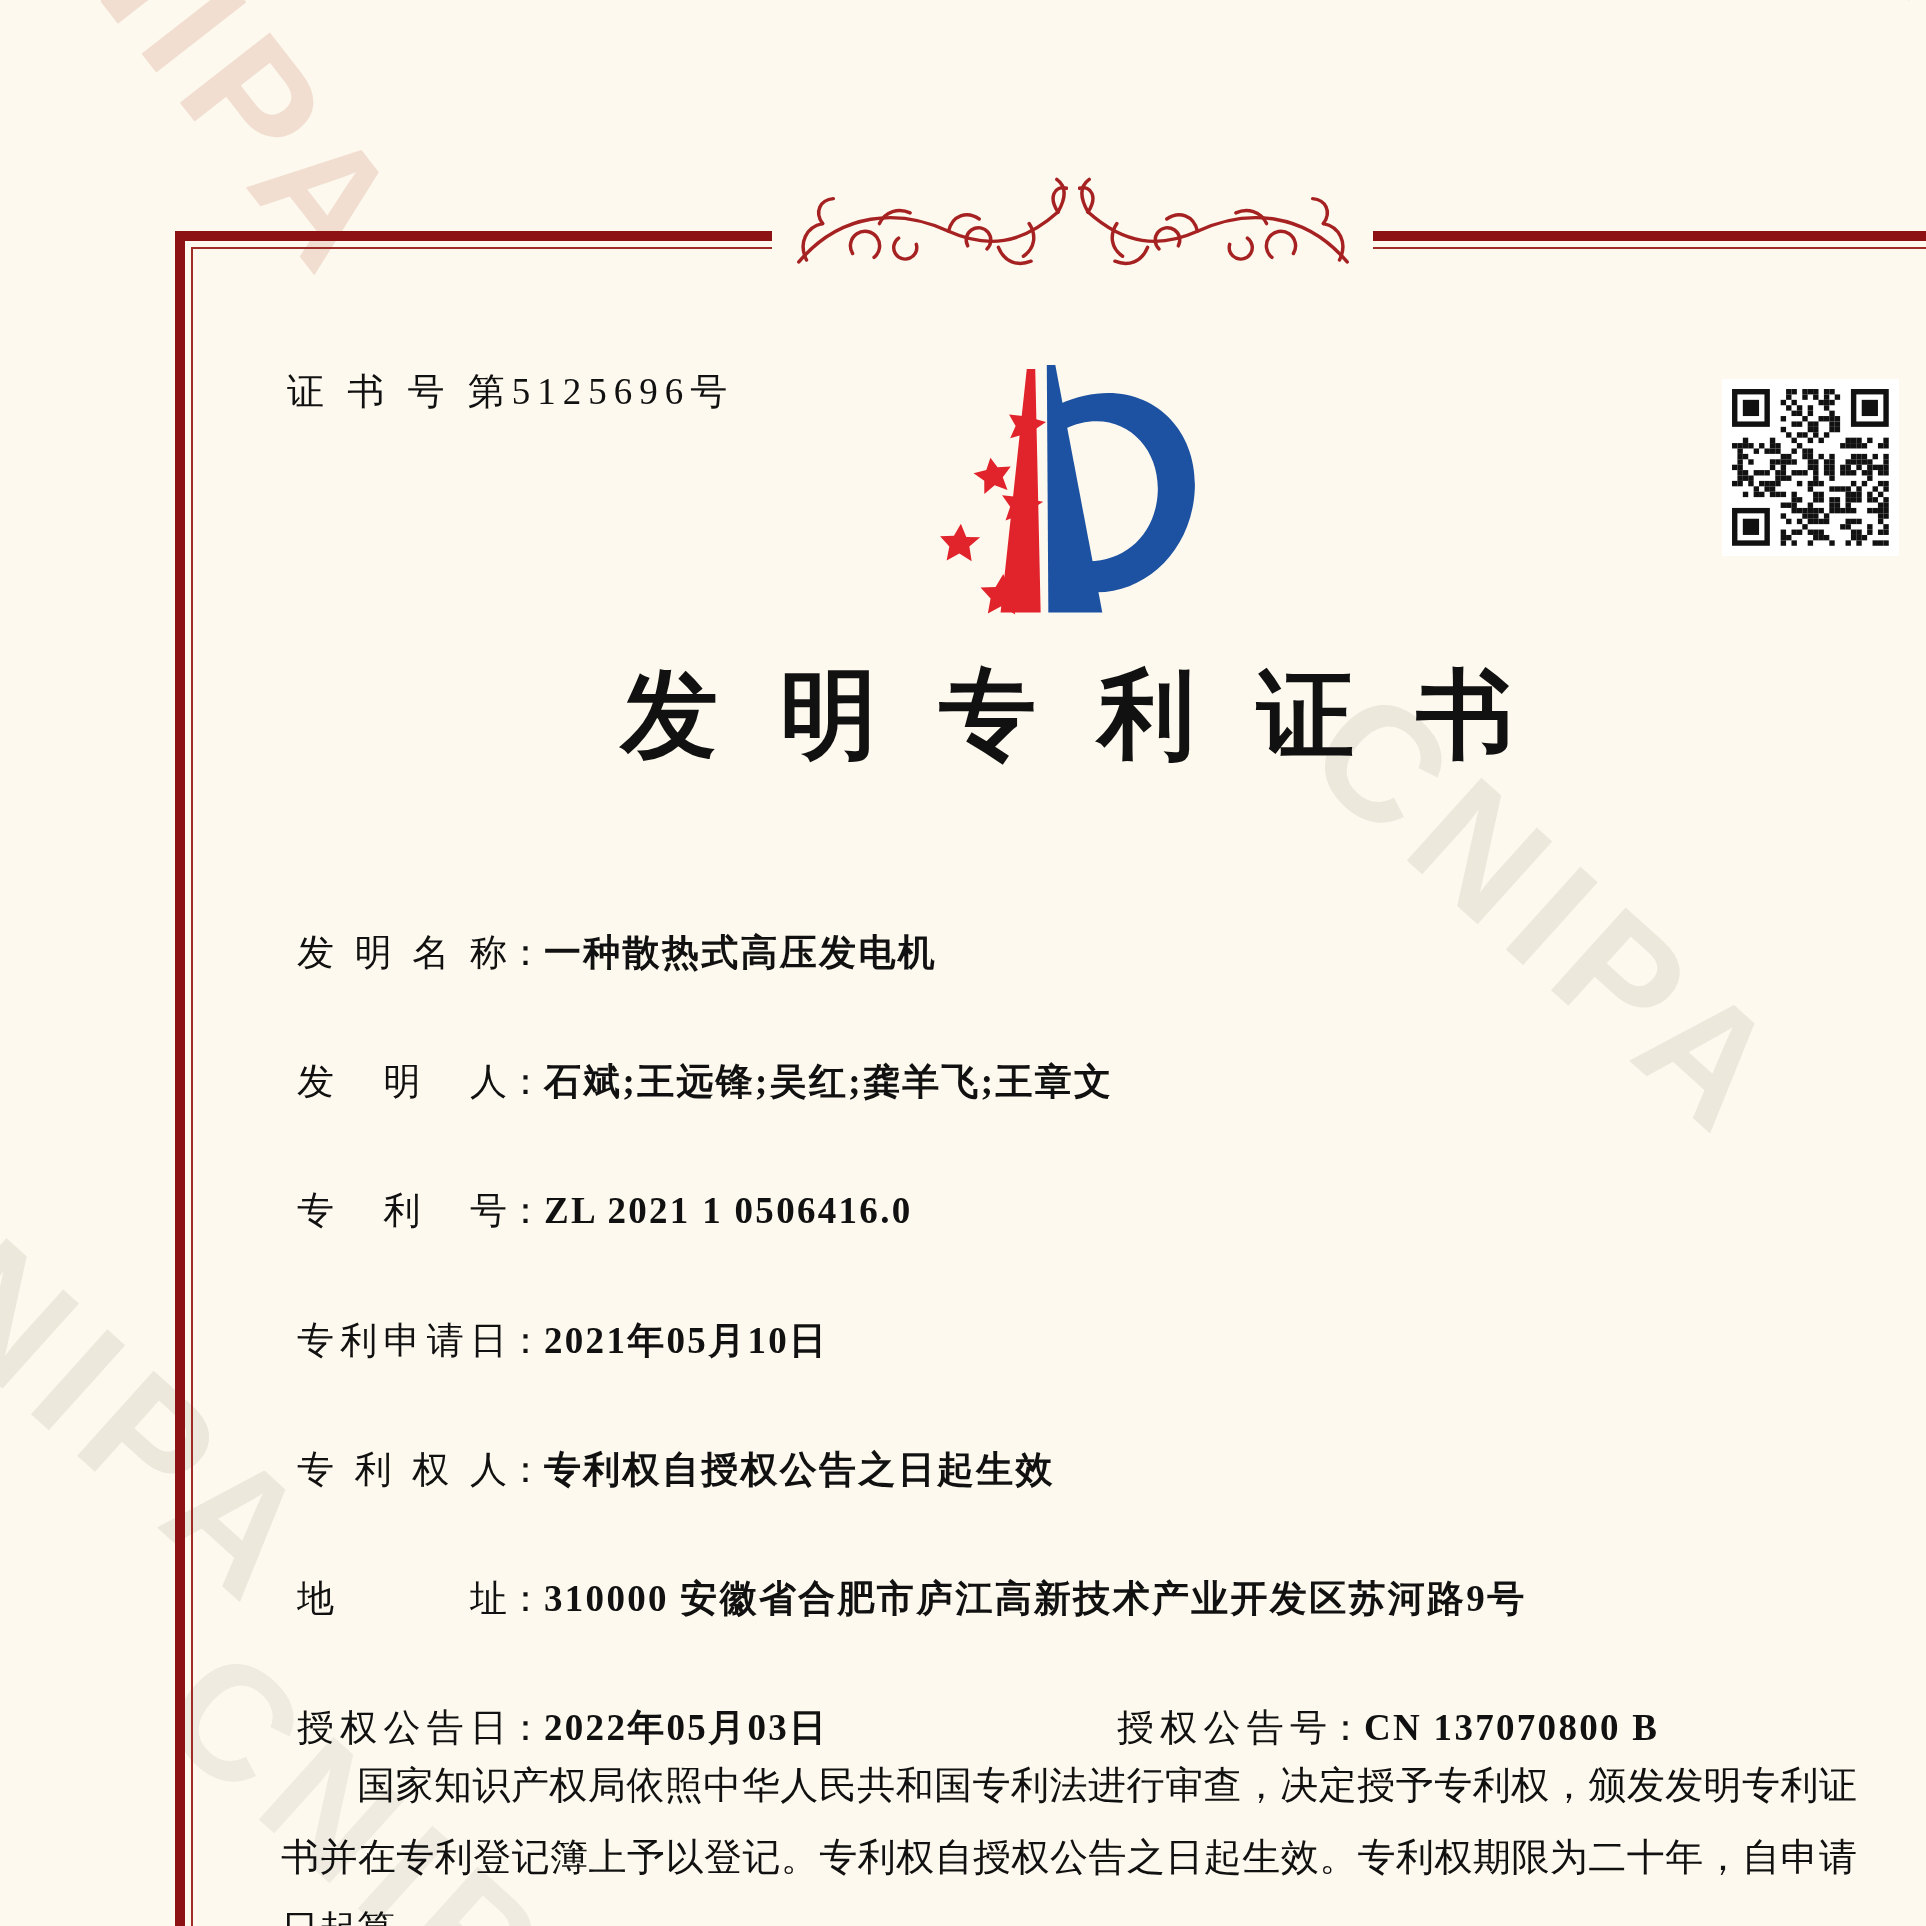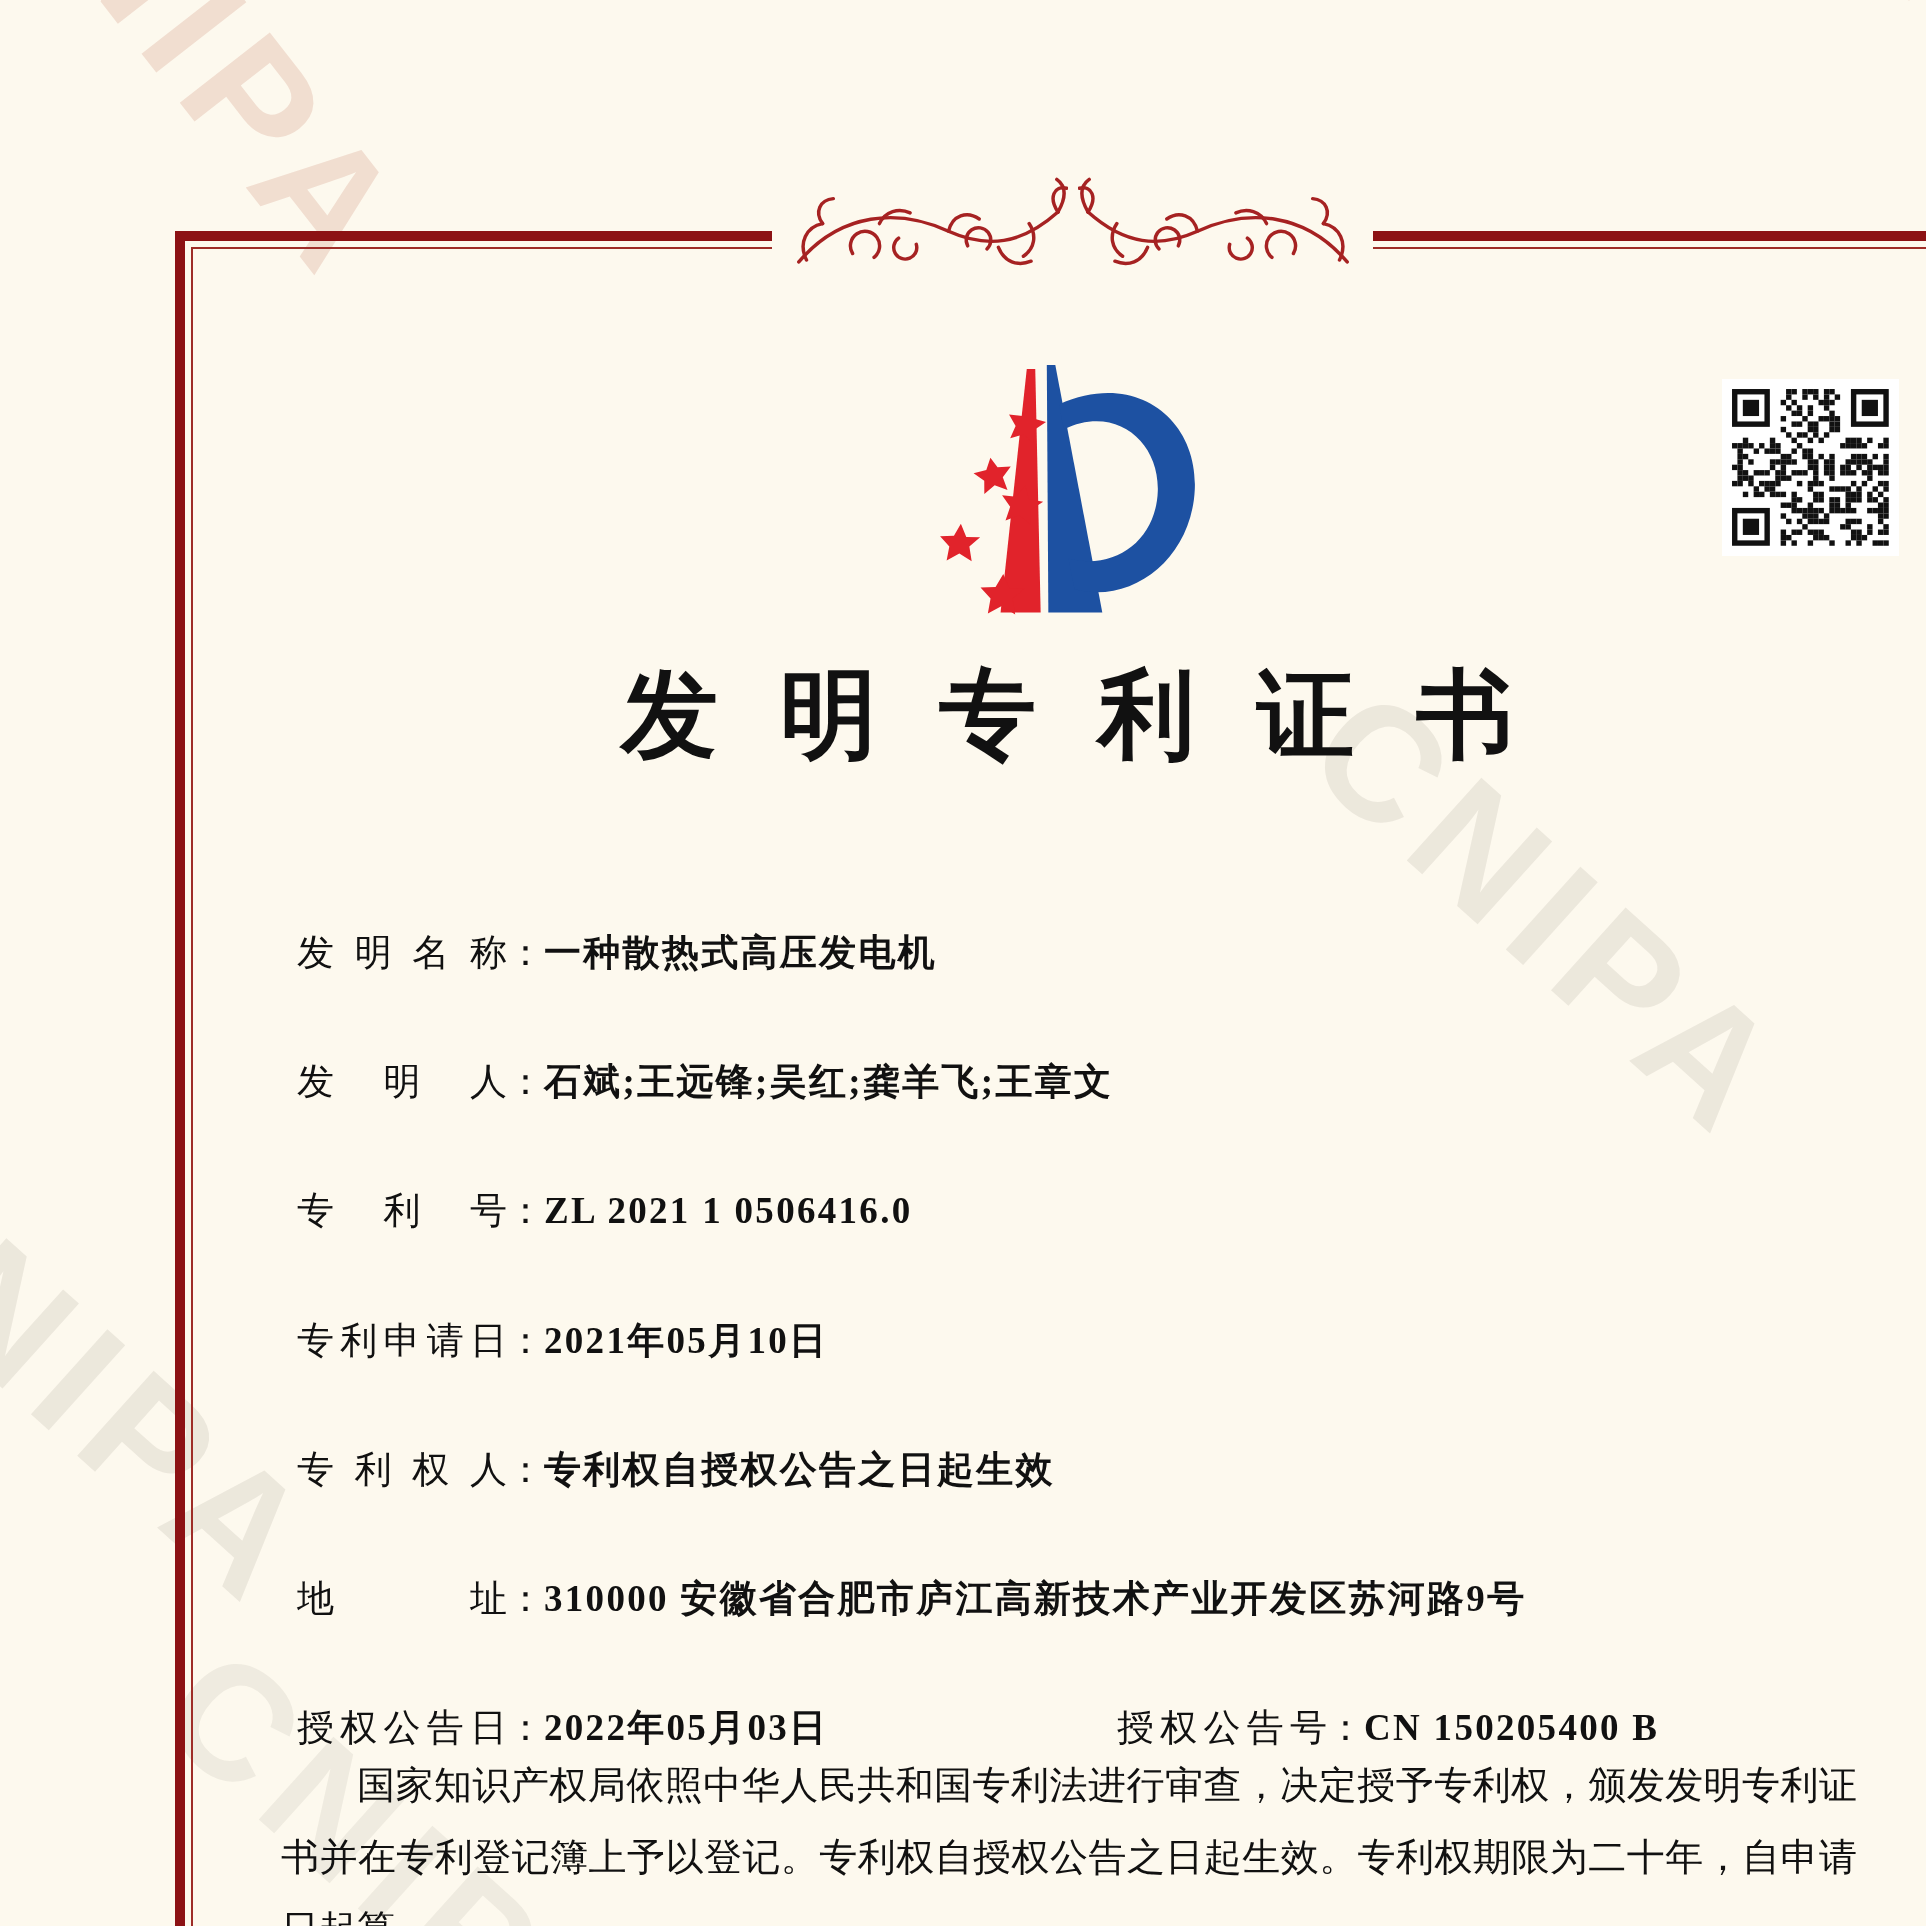--- a/index.html
+++ b/index.html
@@ -78,20 +78,21 @@
         <path d="M300,188 a30,30 0 1,0 46,16"></path>
         <path d="M480,208 a32,32 0 1,1 50,8"></path>
         <path d="M430,170 C440,128 478,116 510,138"></path>
         <path d="M560,212 C575,250 610,262 645,248"></path>
         <path d="M250,150 C265,118 300,108 330,122"></path>
         <path d="M640,150 C660,180 655,215 625,235"></path>
       </g>
     </svg>
   </div>
 
+  <div class="cert-no">证 书 号 第5125696号</div>
 
   <svg class="logo" width="316" height="270" viewBox="0 0 820 700">
     <g fill="#e1232b">
       <polygon points="316,28 338,28 352,660 248,660"></polygon>
       <polygon points="329,124 305,150 270,146 287,176 273,208 308,198 334,222 336,186 366,166 331,156"></polygon>
       <polygon points="231,258 214,287 180,288 203,313 196,347 227,330 257,349 252,314 278,291 244,286" transform="rotate(-12 229 303)"></polygon>
       <polygon points="305,330 286,362 249,363 274,390 267,427 301,408 334,429 328,390 357,365 320,364" transform="rotate(8 303 380)"></polygon>
       <polygon points="145,430 127,461 91,462 115,489 108,525 141,507 173,527 167,489 195,465 159,464"></polygon>
       <polygon points="255,560 235,594 196,595 222,624 215,663 251,643 286,665 279,624 310,598 271,597"></polygon>
     </g>
@@ -457,21 +458,21 @@
           <span>日</span>
         </span><span class="colon">：</span><span class="value">2022年05月03日</span>
     </span>
     <span class="pair" style="left:1117px">
       <span class="j-label">
           <span>授</span>
           <span>权</span>
           <span>公</span>
           <span>告</span>
           <span>号</span>
-        </span><span class="colon">：</span><span class="value">CN 150205400 B</span>
+        </span><span class="colon">：</span><span class="value">CN 137070800 B</span>
     </span>
   </div>
 
   <div class="legal">
     <p>国家知识产权局依照中华人民共和国专利法进行审查，决定授予专利权，颁发发明专利证书并在专利登记簿上予以登记。专利权自授权公告之日起生效。专利权期限为二十年，自申请日起算。</p>
 
   </div>
 
 </div>
 

